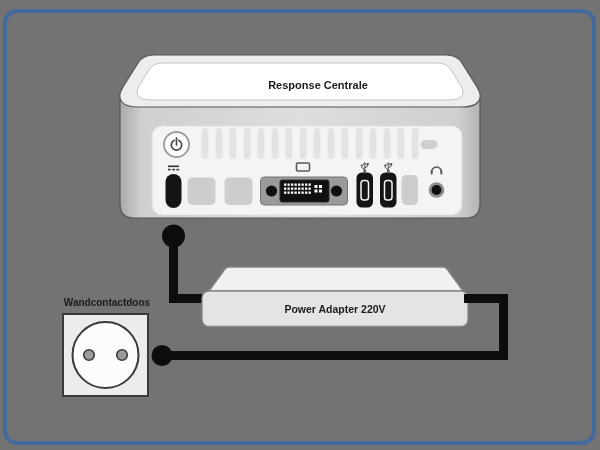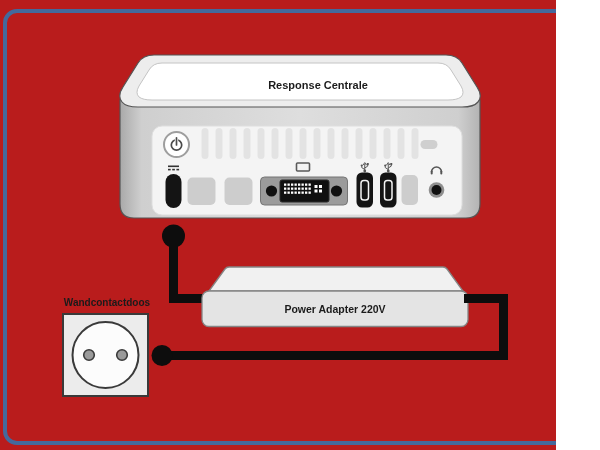--- a/index.html
+++ b/index.html
@@ -1,16 +1,16 @@
 <!DOCTYPE html>
 <html><head>
 <meta charset="utf-8">
 <style>
   html,body{margin:0;padding:0;background:#ffffff;}
-  #canvas{position:relative;width:556px;height:450px;background:#b91c1c;overflow:hidden;
+  #canvas{position:relative;width:600px;height:450px;background:#737373;overflow:hidden;
           font-family:"Liberation Sans",sans-serif;}
   .frame{position:absolute;left:3px;top:9px;width:585px;height:428px;
          border:4px solid #44699c;border-radius:14px;pointer-events:none;}
   svg{position:absolute;left:0;top:0;}
   .lbl{font-family:"Liberation Sans",sans-serif;font-weight:700;fill:#1b1b1b;}
   .lbl-device{font-size:11px;}
   .lbl-adapter{font-size:10.5px;}
   .lbl-outlet{font-size:10px;}
 </style>
 </head>

